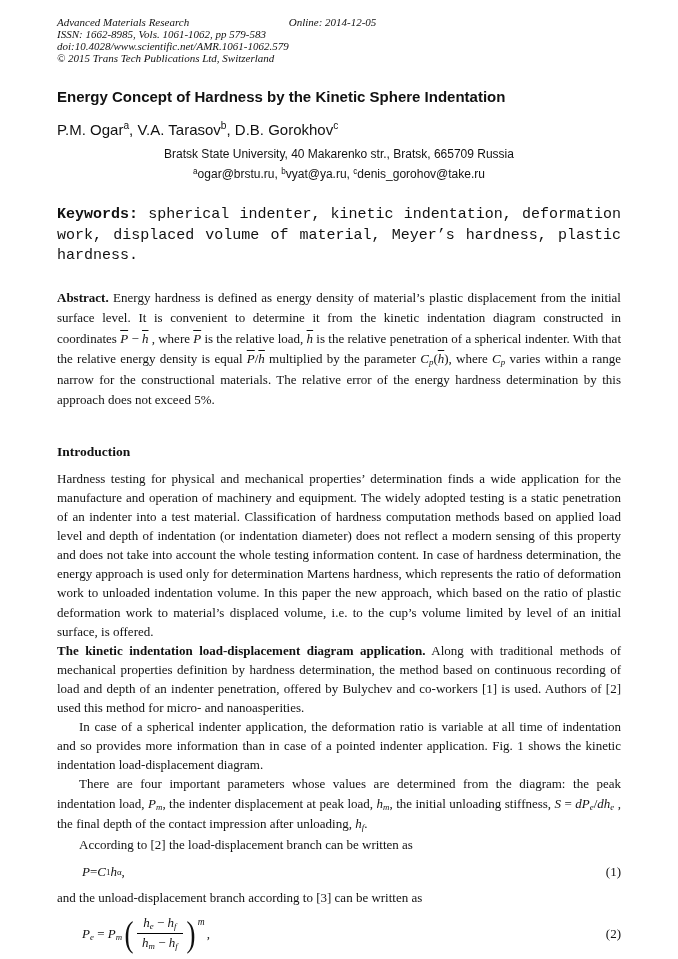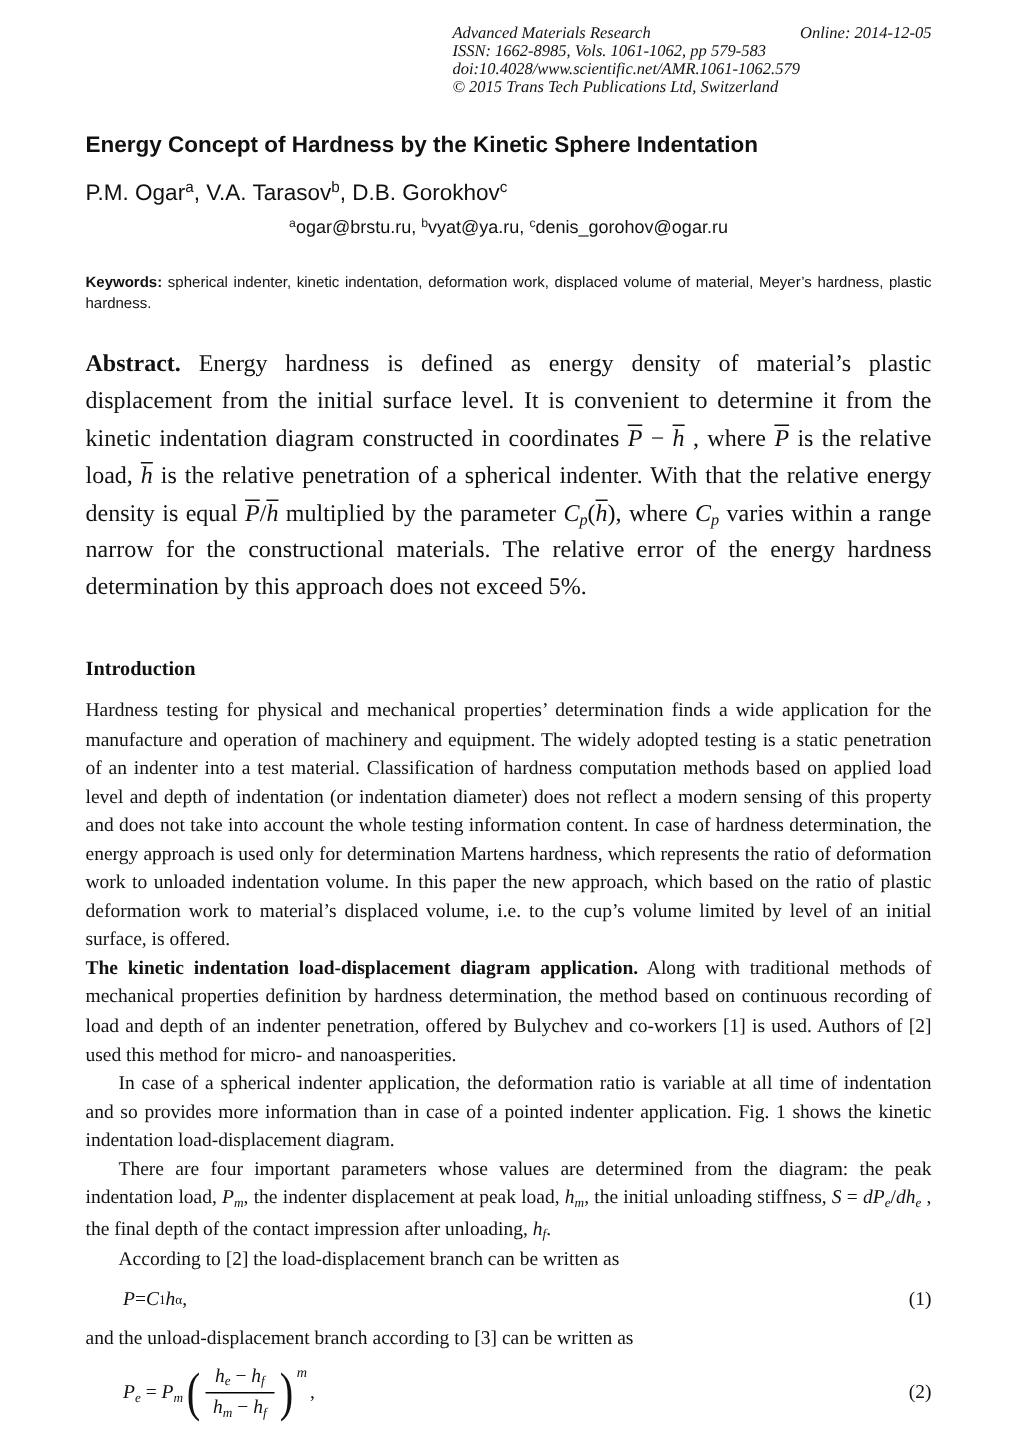--- a/index.html
+++ b/index.html
@@ -7,21 +7,21 @@
     position:relative;
     width:678px;height:959px;
     box-sizing:border-box;
     padding:16px 57px 0 57px;
     background:#ffffff;
     color:#111;
     overflow:hidden;
   }
   
   .hdr{
-    display:flex;justify-content:flex-end;align-items:flex-start;
+    display:flex;justify-content:flex-start;align-items:flex-start;
     font-family:"Liberation Serif", serif;
     font-style:italic;
     font-size:11px;line-height:12px;
   }
   .hdr-left div{white-space:nowrap;}
   .hdr-right{white-space:nowrap;}
   .serif{font-family:"Liberation Serif", serif;}
   h1.title{
     font-family:"Liberation Sans", sans-serif;
     font-size:15px;font-weight:bold;
@@ -34,32 +34,32 @@
   .affil{
     font-family:"Liberation Sans", sans-serif;
     font-size:12px;text-align:center;margin-top:9px;
   }
   .emails{
     font-family:"Liberation Sans", sans-serif;
     font-size:12px;text-align:center;margin-top:6px;
   }
   
   .kw{
-    font-family:Liberation Sans, sans-serif;
-    font-size:10px;line-height:1.38;
+    font-family:Liberation Mono, monospace;
+    font-size:15px;line-height:1.38;
     text-align:justify;
     margin:24px 0 0 0;
   }
   
   p.body{
     font-size:13px;line-height:1.47;
     text-align:justify;margin:0;
   }
   p.abs{
-    font-size:16px;line-height:1.56;
+    font-size:13px;line-height:1.56;
     text-align:justify;margin:21px 0 0 0;
   }
   h2.sect{
     font-family:"Liberation Serif", serif;
     font-size:13.5px;font-weight:bold;
     margin:33px 0 9px 0;
   }
   .indent{text-indent:22px;}
   
   .seg-b{font-weight:bold;}
@@ -108,22 +108,23 @@
       <div>doi:10.4028/www.scientific.net/AMR.1061-1062.579</div>
       <div>© 2015 Trans Tech Publications Ltd, Switzerland</div>
     </div>
     <div class="hdr-right">Online: 2014-12-05</div>
   </header>
 
   <h1 class="title">Energy Concept of Hardness by the Kinetic Sphere Indentation</h1>
 
   <div class="authors"><span>P.M. Ogar</span><span class="seg-sup">a</span><span>, V.A. Tarasov</span><span class="seg-sup">b</span><span>, D.B. Gorokhov</span><span class="seg-sup">c</span></div>
 
+  <div class="affil">Bratsk State University, 40 Makarenko str., Bratsk, 665709 Russia</div>
 
-  <div class="emails"><span class="seg-sup">a</span><span>ogar@brstu.ru, </span><span class="seg-sup">b</span><span>vyat@ya.ru, </span><span class="seg-sup">c</span><span>denis_gorohov@ogar.ru</span></div>
+  <div class="emails"><span class="seg-sup">a</span><span>ogar@brstu.ru, </span><span class="seg-sup">b</span><span>vyat@ya.ru, </span><span class="seg-sup">c</span><span>denis_gorohov@take.ru</span></div>
 
   <p class="kw"><span class="seg-b">Keywords: </span><span>spherical indenter, kinetic indentation, deformation work, displaced volume of material, Meyer’s hardness, plastic hardness.</span></p>
 
   <p class="abs serif"><span class="seg-b">Abstract.</span><span> Energy hardness is defined as energy density of material’s plastic displacement from the initial surface level. It is convenient to determine it from the kinetic indentation diagram constructed in coordinates </span><span class="seg-io">P</span><span> − </span><span class="seg-io">h</span><span> , where </span><span class="seg-io">P</span><span> is the relative load, </span><span class="seg-io">h</span><span> is the relative penetration of a spherical indenter. With that the relative energy density is equal </span><span class="seg-io">P</span><span>/</span><span class="seg-io">h</span><span> multiplied by the parameter </span><span class="seg-i">C</span><span class="seg-sub">p</span><span>(</span><span class="seg-io">h</span><span>), where </span><span class="seg-i">C</span><span class="seg-sub">p</span><span> varies within a range narrow for the constructional materials. The relative error of the energy hardness determination by this approach does not exceed 5%.</span></p>
 
   <h2 class="sect">Introduction</h2>
 
   <p class="body serif">Hardness testing for physical and mechanical properties’ determination finds a wide application for the manufacture and operation of machinery and equipment. The widely adopted testing is a static penetration of an indenter into a test material. Classification of hardness computation methods based on applied load level and depth of indentation (or indentation diameter) does not reflect a modern sensing of this property and does not take into account the whole testing information content. In case of hardness determination, the energy approach is used only for determination Martens hardness, which represents the ratio of deformation work to unloaded indentation volume. In this paper the new approach, which based on the ratio of plastic deformation work to material’s displaced volume, i.e. to the cup’s volume limited by level of an initial surface, is offered.</p>
 
   <p class="body serif"><span class="seg-b">The kinetic indentation load-displacement diagram application.</span><span> Along with traditional methods of mechanical properties definition by hardness determination, the method based on continuous recording of load and depth of an indenter penetration, offered by Bulychev and co-workers [1] is used. Authors of [2] used this method for micro- and nanoasperities.</span></p>

